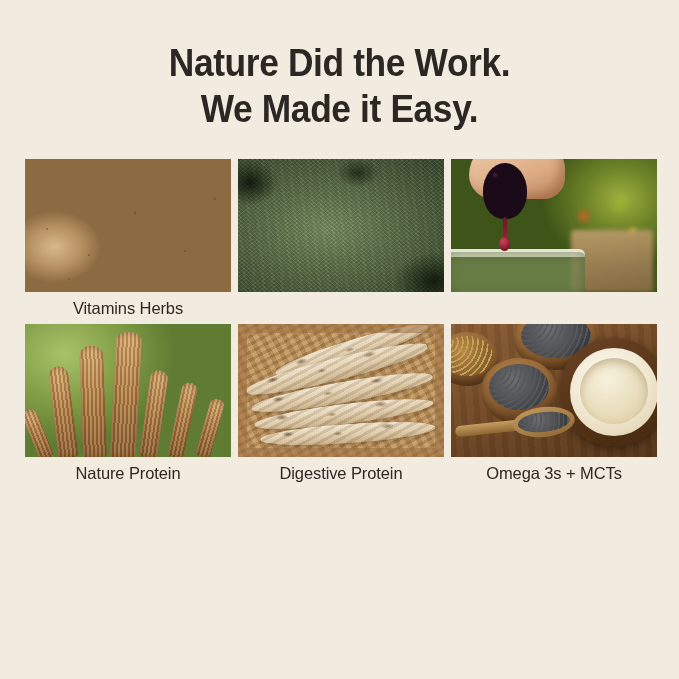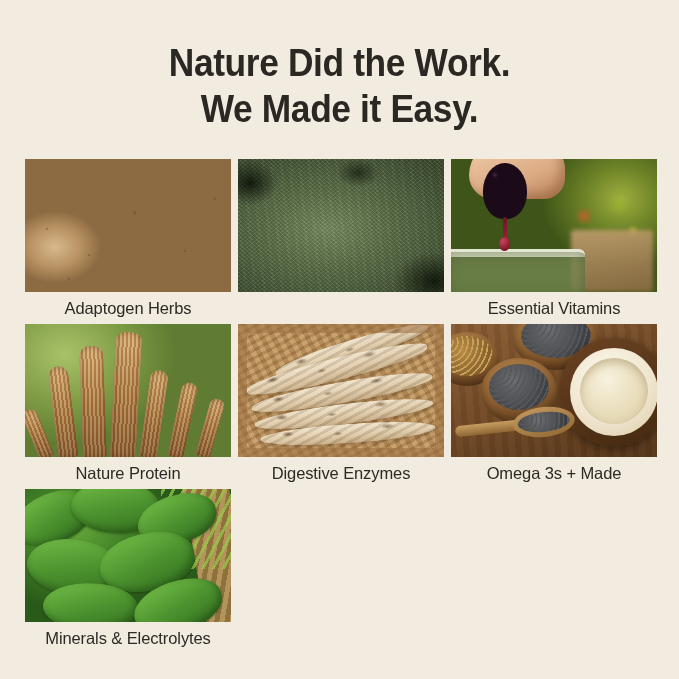--- a/index.html
+++ b/index.html
@@ -444,21 +444,21 @@
   </div>
 
   <div class="grid">
 
     <div class="cell r1">
       <div class="thumb">
         <div class="art art-herbs">
           <div class="speck"></div>
         </div>
       </div>
-      <div class="caption">Adaptogen Herbs</div>
+      <div class="caption">Vitamins Herbs</div>
     </div>
 
     <div class="cell r1">
       <div class="thumb">
         <div class="art art-greens">
           <div class="grain"></div>
           <div class="dark"></div>
         </div>
       </div>
     </div>
@@ -468,21 +468,20 @@
         <div class="art art-vit">
           <div class="bokeh"></div>
           <div class="crate"></div>
           <div class="glass"></div>
           <div class="hand"></div>
           <div class="berry"></div>
           <div class="drip"></div>
           <div class="drop"></div>
         </div>
       </div>
-      <div class="caption">Essential Vitamins</div>
     </div>
 
 
     <div class="cell r2">
       <div class="thumb">
         <div class="art art-protein">
           <div class="spike s6"></div>
           <div class="spike s1"></div>
           <div class="spike s2"></div>
           <div class="spike s3"></div>
@@ -498,21 +497,21 @@
       <div class="thumb">
         <div class="art art-roots">
           <div class="root r5"></div>
           <div class="root r1"></div>
           <div class="root r2"></div>
           <div class="root r3"></div>
           <div class="root r4"></div>
           <div class="basket-rim"></div>
         </div>
       </div>
-      <div class="caption">Digestive Enzymes</div>
+      <div class="caption">Digestive Protein</div>
     </div>
 
 
     <div class="cell r3">
       <div class="thumb">
         <div class="art art-omega">
           <div class="bowl b3"></div>
           <div class="seeds s3"></div>
           <div class="bowl b1"></div>
           <div class="seeds s1 tan"></div>
@@ -522,34 +521,18 @@
           </div>
           <div class="bowl b2"></div>
           <div class="seeds s2"></div>
           <div class="spoon">
             <div class="handle"></div>
             <div class="bowl-s"></div>
             <div class="seeds-s"></div>
           </div>
         </div>
       </div>
-      <div class="caption">Omega 3s + Made</div>
+      <div class="caption">Omega 3s + MCTs</div>
     </div>
 
-    <div class="cell r3">
-      <div class="thumb">
-        <div class="art art-spinach">
-          <div class="basket"></div>
-          <div class="stems"></div>
-          <div class="leaf l1"></div>
-          <div class="leaf l2"></div>
-          <div class="leaf l3"></div>
-          <div class="leaf l4"></div>
-          <div class="leaf l5"></div>
-          <div class="leaf l6"></div>
-          <div class="leaf l7"></div>
-        </div>
-      </div>
-      <div class="caption">Minerals &amp; Electrolytes</div>
-    </div>
 
   </div>
 </div>
 
 </body></html>

